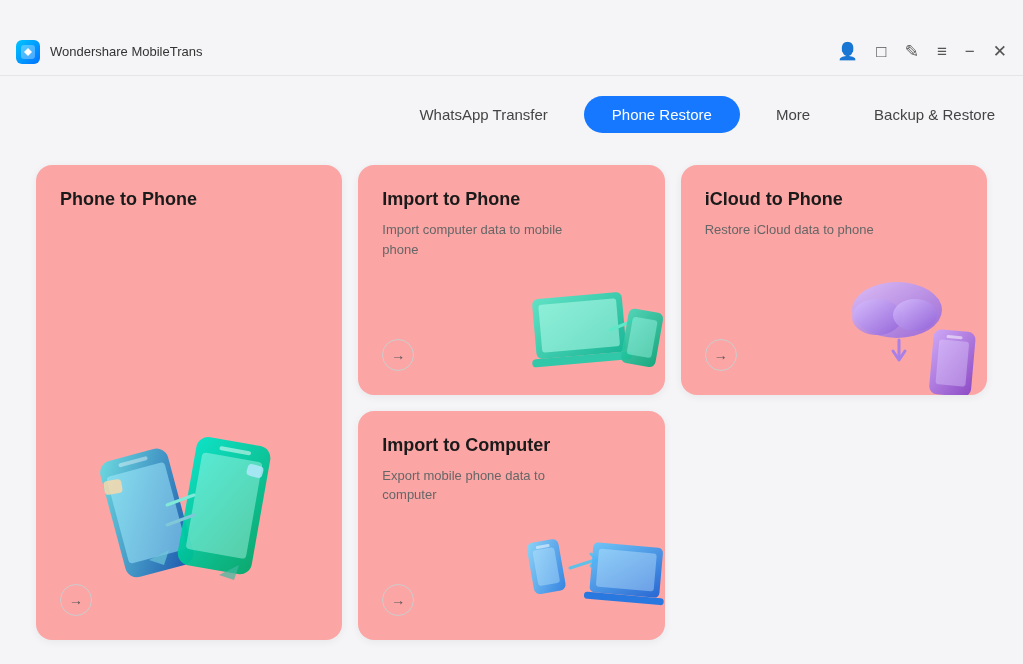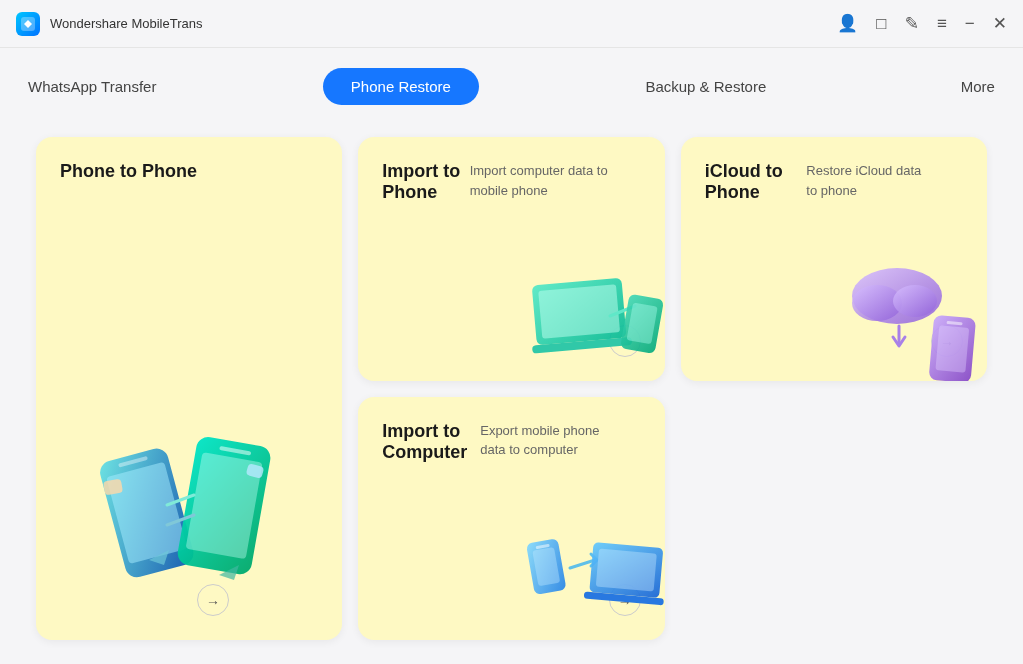--- a/index.html
+++ b/index.html
@@ -15,20 +15,21 @@
 
     
     .titlebar {
       background: #f5f5f7;
       height: 48px;
       display: flex;
       align-items: center;
       padding: 0 16px;
       border-bottom: 1px solid #e5e5e5;
       flex-shrink: 0;
+      margin-top: 28px;
     }
     .titlebar-logo {
       width: 24px;
       height: 24px;
       border-radius: 6px;
       background: linear-gradient(135deg, #00c6ff, #0072ff);
       display: flex;
       align-items: center;
       justify-content: center;
       margin-right: 10px;
@@ -50,21 +51,22 @@
       color: #666;
       font-size: 16px;
       cursor: pointer;
     }
 
     
     .nav-tabs {
       background: #f5f5f7;
       padding: 20px 0 16px;
       display: flex;
-      justify-content: space-between;
+      justify-content: flex-end;
+      gap: 8px;
       flex-shrink: 0;
     }
     .nav-tab {
       padding: 10px 28px;
       border-radius: 25px;
       font-size: 15px;
       font-weight: 500;
       cursor: pointer;
       border: none;
       background: transparent;
@@ -88,30 +90,30 @@
     .cards-grid {
       display: grid;
       grid-template-columns: 1fr 1fr 1fr;
       grid-template-rows: 1fr 1fr;
       gap: 16px;
       flex: 1;
     }
 
     
     .card {
-      background: #fef9c3;
+      background: #fca5a5;
       border-radius: 16px;
       padding: 24px;
       position: relative;
       overflow: hidden;
       cursor: pointer;
       box-shadow: 0 2px 8px rgba(0,0,0,0.06);
       transition: box-shadow 0.2s;
       display: flex;
-      flex-direction: row;
+      flex-direction: column;
     }
 
     .card-large {
       grid-row: span 2;
     }
 
     .card-title {
       font-size: 18px;
       font-weight: 700;
       color: #1a1a1a;
@@ -192,22 +194,22 @@
     <span style="font-size:17px; color:#555;">✎</span>
     <span style="font-size:17px; color:#555;">≡</span>
     <span style="font-size:17px; color:#555;">−</span>
     <span style="font-size:17px; color:#555;">✕</span>
   </div>
 </div>
 
 <div class="nav-tabs">
   <button class="nav-tab">WhatsApp Transfer</button>
   <button class="nav-tab active">Phone Restore</button>
+  <button class="nav-tab">More</button>
   <button class="nav-tab">Backup &amp; Restore</button>
-  <button class="nav-tab">More</button>
 </div>
 
 <div class="main-content">
   <div class="cards-grid">
 
     <div class="card card-large">
       <div class="card-title">Phone to Phone</div>
 
       <div class="phone-to-phone-illus">
         <svg width="200" height="180" viewBox="0 0 200 180" fill="none" xmlns="http://www.w3.org/2000/svg">

